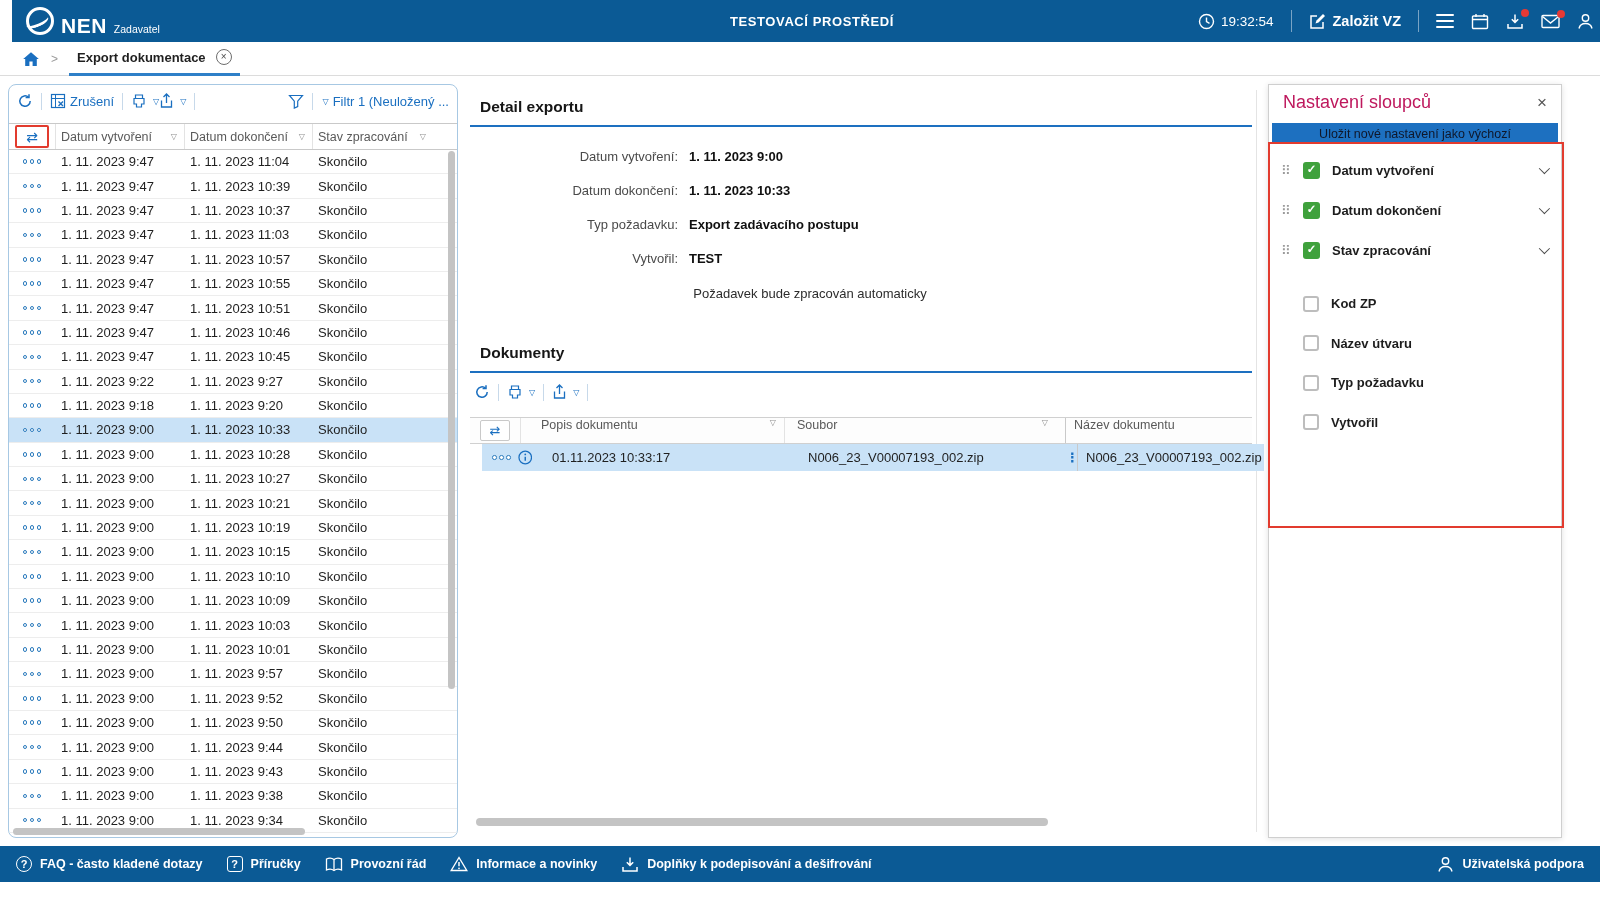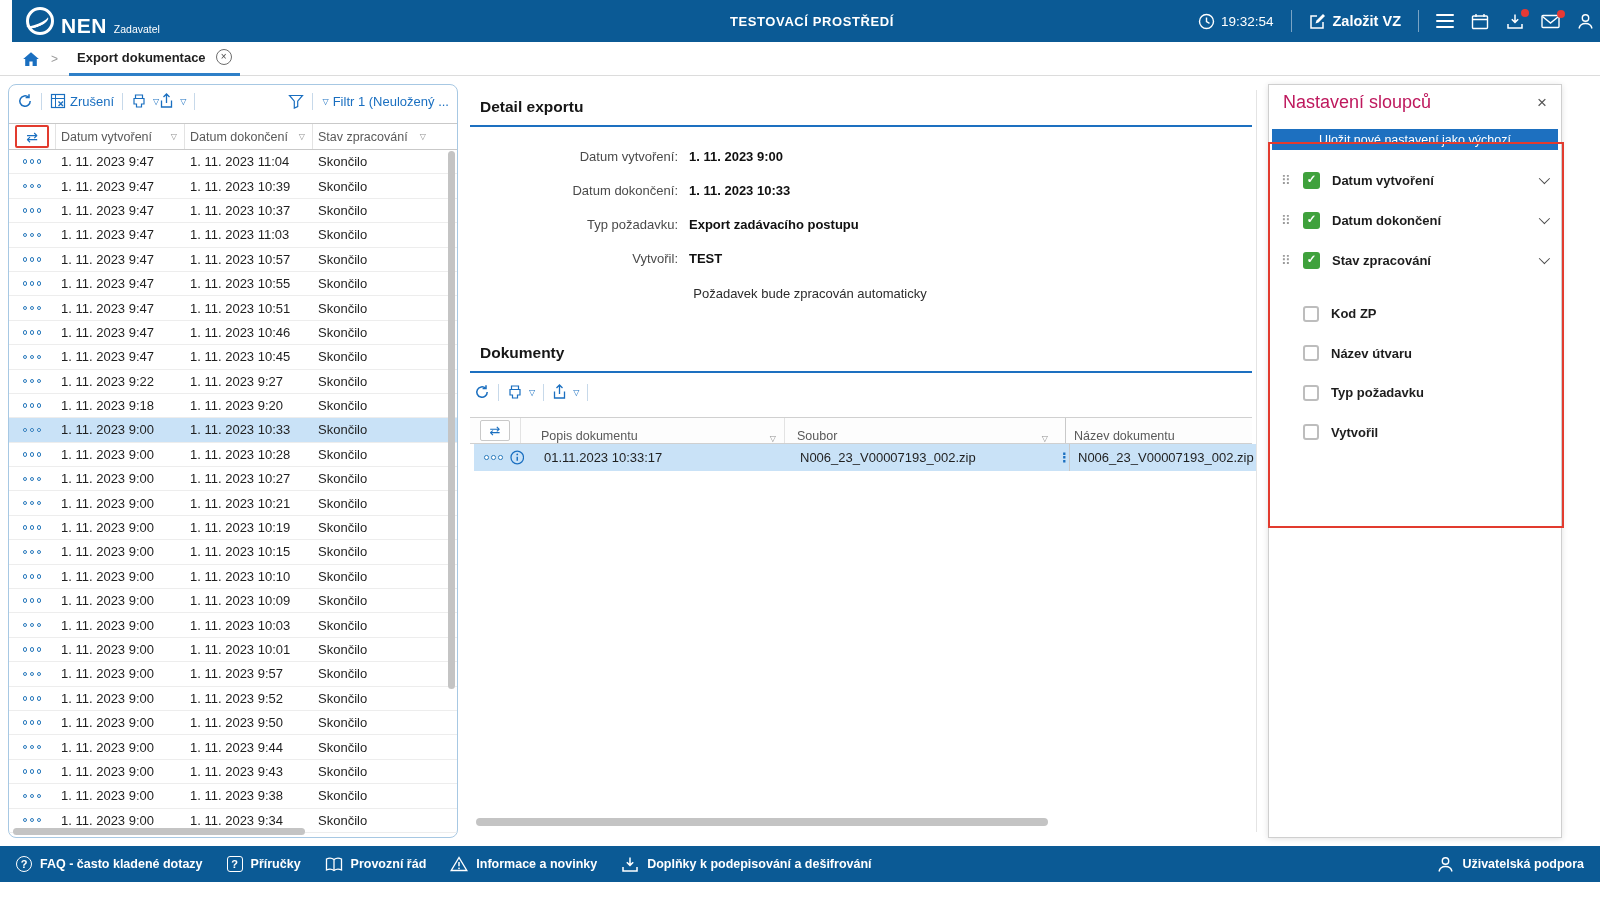--- a/index.html
+++ b/index.html
@@ -69,42 +69,42 @@
   .frow{display:flex;align-items:center;height:20px;margin-bottom:14px}
   .flabel{width:208px;text-align:right;color:#4a4a4a;font-size:13px}
   .fvalue{margin-left:11px;font-weight:bold;font-size:13px;color:#101010}
   .note{position:absolute;left:0;top:194px;width:680px;text-align:center;font-size:13px;color:#2c2c2c}
   .d2-title{top:252px}
   .rule2{top:279px}
   .toolbar2{position:absolute;left:4px;top:286px;height:28px;display:flex;align-items:center;color:#1a6fc0}
   .dt-head{position:absolute;left:0;top:325px;width:782px;height:27px;border-top:1px solid #d0d0d0;border-bottom:1px solid #d0d0d0;background:#fdfdfd;display:flex;align-items:center;color:#595959;font-size:12.5px}
   .dc0{width:50px;display:flex;align-items:center;justify-content:center;height:100%}
   .col-pick2{width:30px;height:21px;border:1px solid #c9c9c9;border-radius:2px;display:flex;align-items:center;justify-content:center;color:#1a6fc0;font-size:13px;cursor:pointer;background:#fff}
-  .dch{display:flex;align-items:flex-end;justify-content:space-between;height:100%;border-left:1px solid #e3e3e3;cursor:pointer}
+  .dch{display:flex;align-items:flex-start;justify-content:space-between;height:100%;border-left:1px solid #e3e3e3;cursor:pointer}
   .dc1{width:264px;padding:0 8px 0 20px}
   .dc2{width:272px;padding:0 8px 0 12px}
   .dc3h{width:10px;height:100%;border-right:1px solid #c9c9c9}
   .dc4{flex:1;padding-left:8px;border-left:none}
-  .dt-body{position:absolute;left:4px;top:352px;width:782px}
+  .dt-body{position:absolute;left:12px;top:352px;width:782px}
   .dt-row{display:flex;align-items:center;height:27px;font-size:13px;color:#1f1f1f;cursor:pointer}
   .dt-row.selected{background:#c9e2f7}
   .dt-row .dc0{justify-content:flex-start;padding-left:10px;gap:7px}
   .dv1{width:264px;padding-left:20px}
   .dv2{width:272px;padding-left:12px}
   .dc3t{width:10px;height:100%;display:flex;align-items:center;justify-content:center;border-right:1px solid #c9c9c9}
   .kebab{color:#1a6fc0;font-size:13px;font-weight:bold;cursor:pointer}
   .dv4{flex:1;padding-left:8px}
   .hscroll2{position:absolute;left:6px;top:726px;width:572px;height:8px;background:#c4c4c4;border-radius:4px}
 
   
   .right-panel{position:absolute;left:1268px;top:84px;width:294px;height:754px;background:#fff;border:1px solid #cfcfcf;box-shadow:0 1px 6px rgba(0,0,0,.12)}
   .rp-head{display:flex;align-items:center;justify-content:space-between;height:34px;padding:0 14px}
   .rp-title{font-size:18px;font-weight:normal;color:#be185d}
   .rp-close{font-size:17px;color:#555;cursor:pointer;line-height:1}
-  .save-default{display:block;width:calc(100% - 6px);margin:10px 3px;height:21px;background:#1d70c0;color:#ffffff;border:none;font-size:12.5px;font-family:"Liberation Sans",sans-serif;cursor:pointer}
+  .save-default{display:block;width:calc(100% - 6px);margin:4px 3px;height:21px;background:#1d70c0;color:#0f172a;border:none;font-size:12.5px;font-family:"Liberation Sans",sans-serif;cursor:pointer}
   .cs-list{margin-top:6px}
   .cs-item{display:flex;align-items:center;height:40px;padding:0 14px 0 12px;cursor:pointer}
   .handle{width:14px;color:#9b9b9b;font-size:13px;cursor:grab}
   .cbx{width:16px;height:16px;border:2px solid #bdbdbd;border-radius:3px;background:#fff;flex:0 0 auto;cursor:pointer}
   .cbx.on{width:17px;height:17px;border:none;background:#3fa13c;display:flex;align-items:center;justify-content:center;margin-left:8px}
   .cbx.on i{color:#fff;font-size:11.5px;font-style:normal;font-weight:bold;line-height:1}
   .cs-label{margin-left:12px;font-size:13px;font-weight:bold;color:#1d1d1d}
   .chev{margin-left:auto;width:8px;height:8px;border-right:1.7px solid #4a4a4a;border-bottom:1.7px solid #4a4a4a;transform:rotate(45deg) translateY(-2px);cursor:pointer}
   .hidden-list{margin-top:14px}
   .hidden-list .cs-item{height:39.5px;padding-left:34px}

